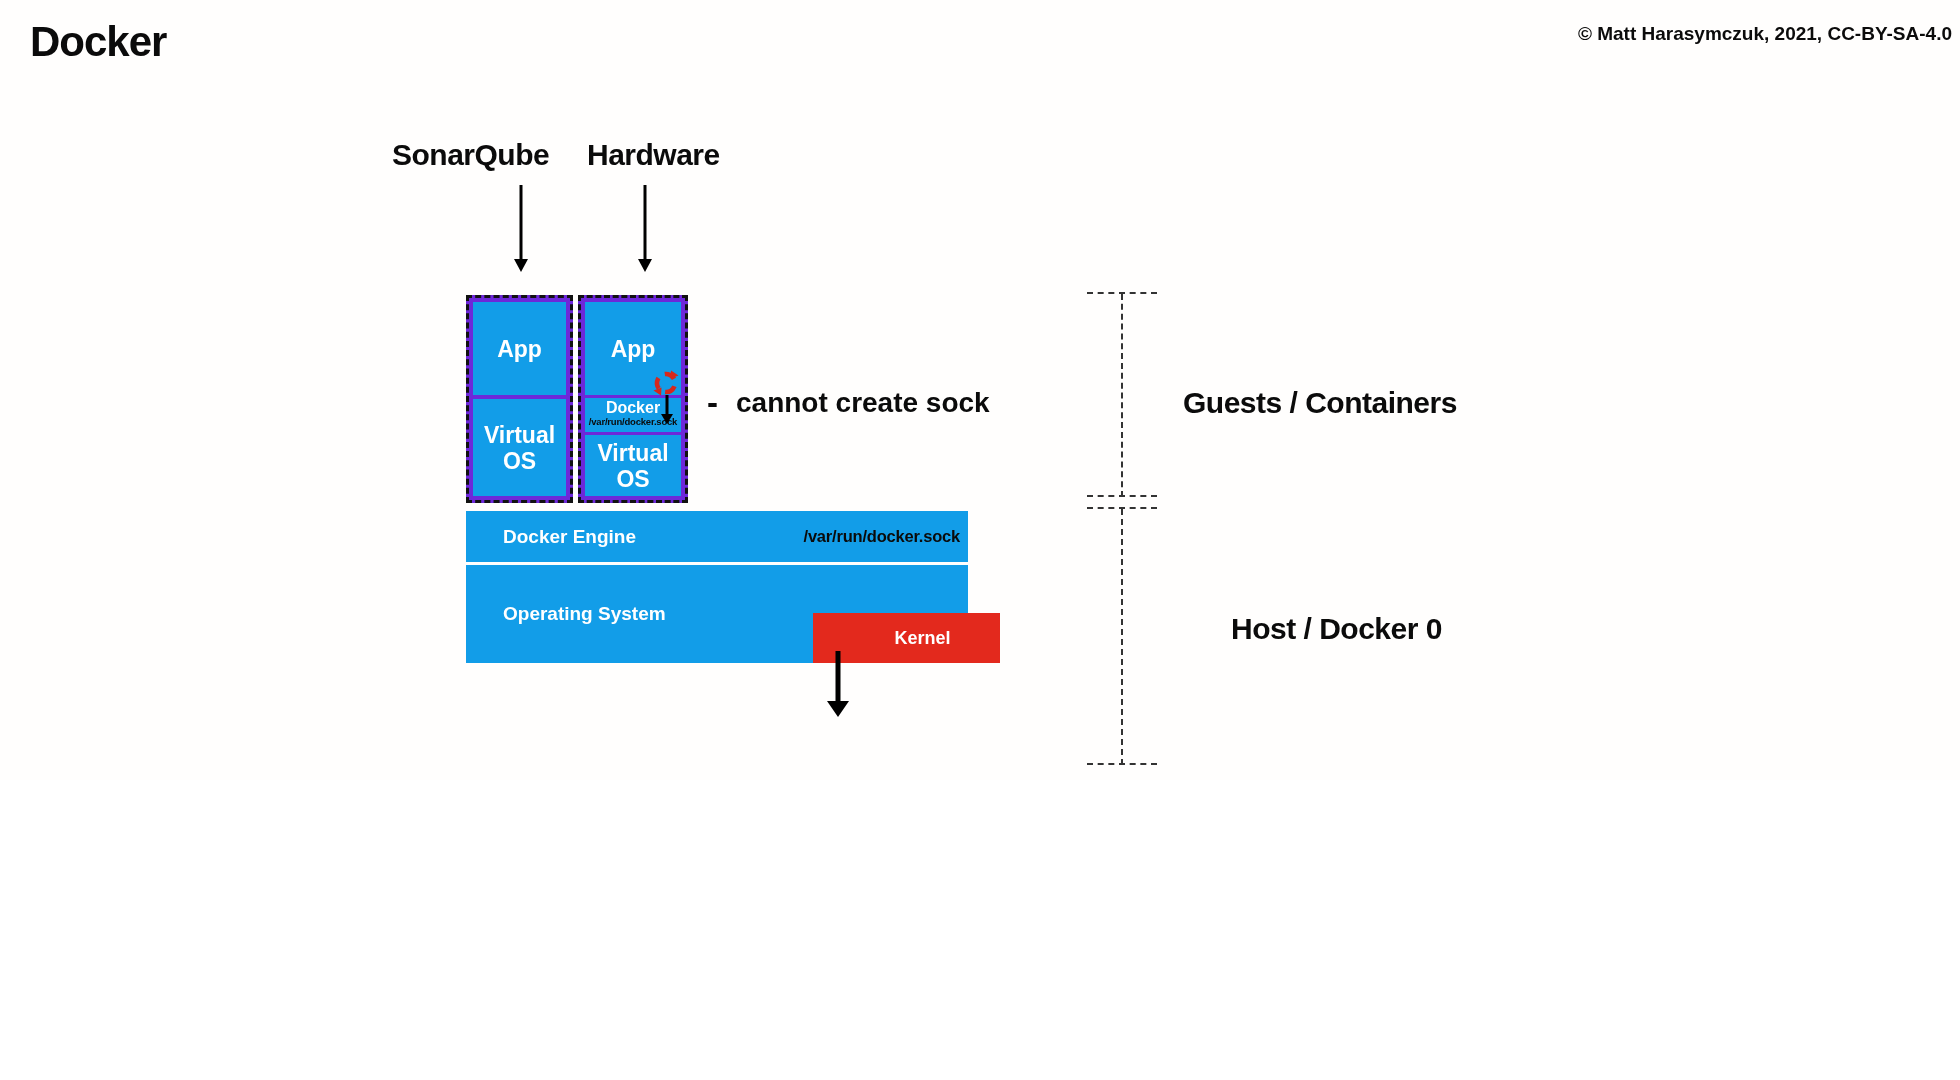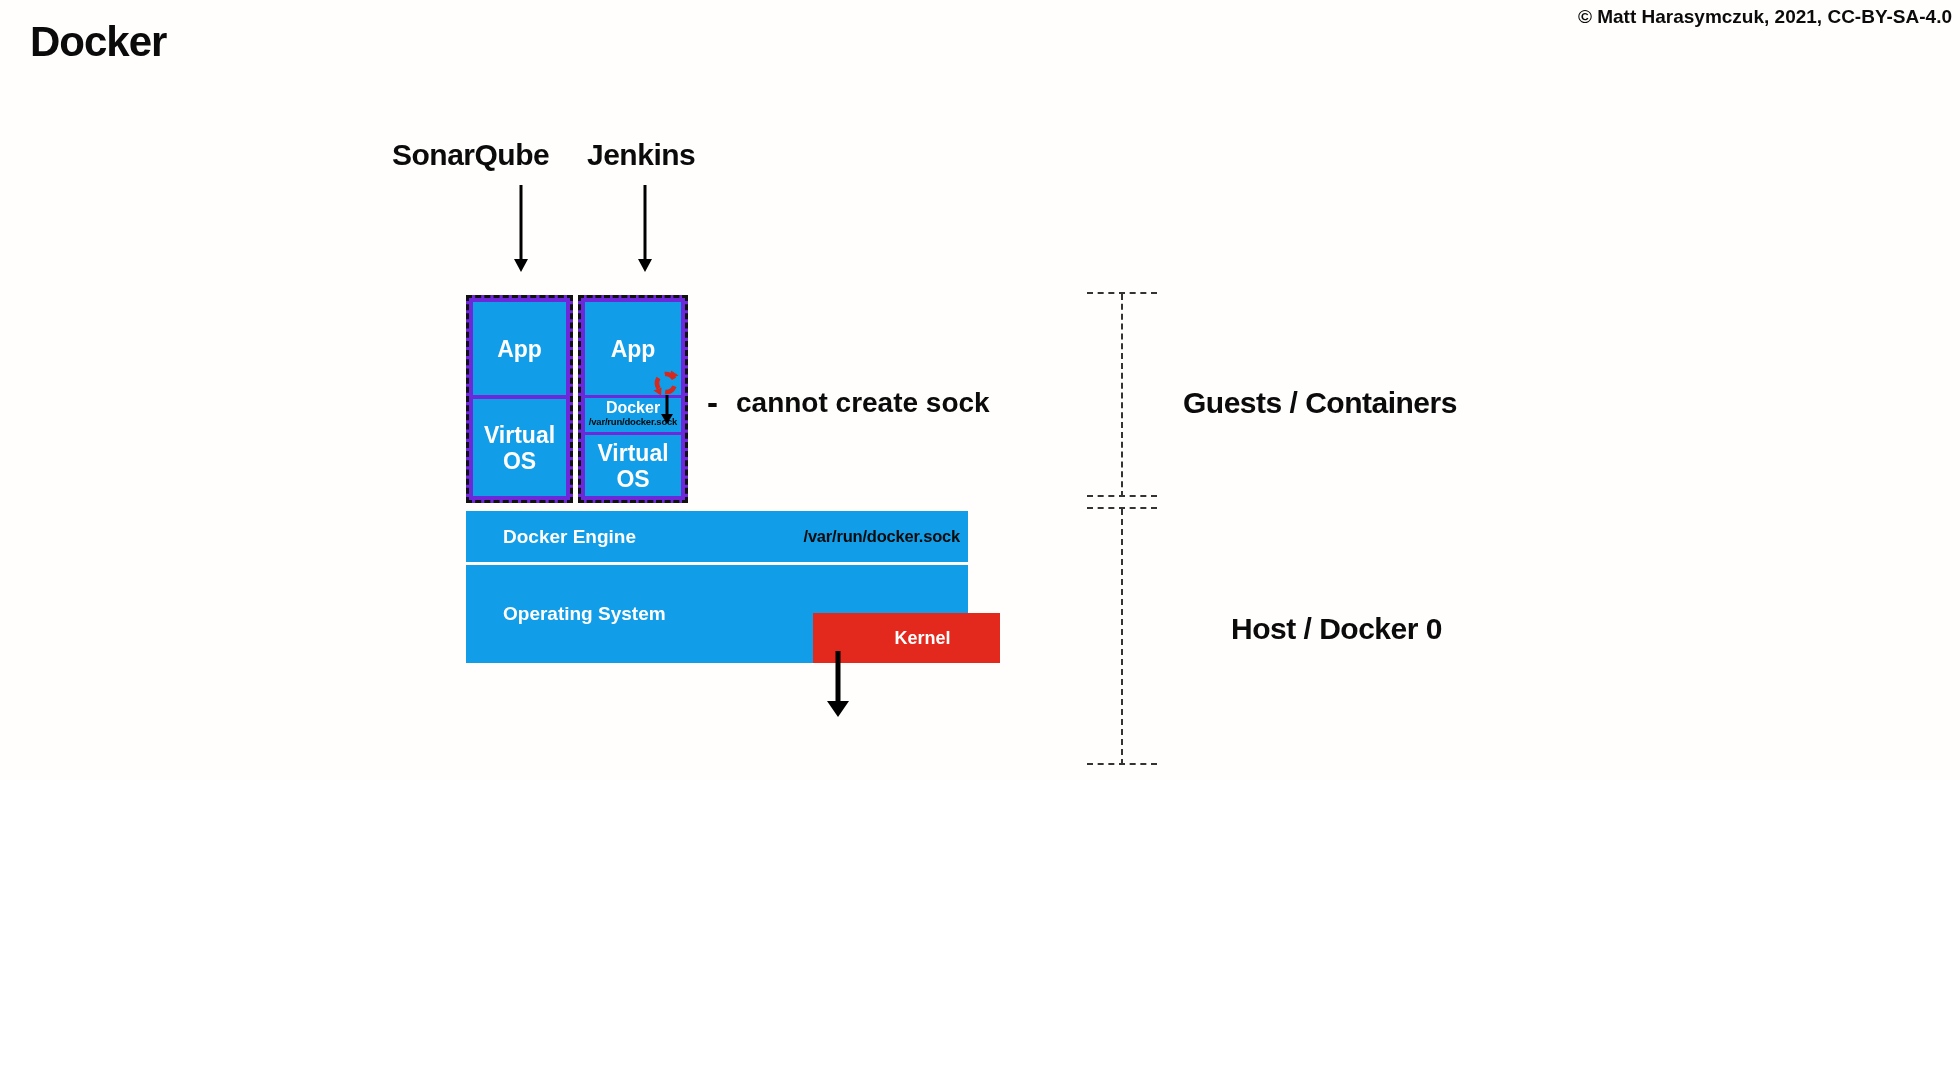--- a/index.html
+++ b/index.html
@@ -4,21 +4,21 @@
 <style>
   html,body{margin:0;padding:0;background:#fff;}
   #canvas{
     position:relative;width:1960px;height:780px;overflow:hidden;background:#fffefd;
     font-family:"Liberation Sans", sans-serif;color:#0b0b0b;
   }
   .abs{position:absolute;}
 
   
   .page-title{left:30px;top:18px;font-size:42px;font-weight:bold;letter-spacing:-1px;}
-  .copyright{right:8px;top:6px;font-size:19px;font-weight:bold;}
+  .copyright{right:8px;top:23px;font-size:19px;font-weight:bold;}
 
   .src-label{top:138px;font-size:30px;font-weight:bold;letter-spacing:-0.5px;}
   .src-sonarqube{left:392px;}
   .src-jenkins{left:587px;}
 
   
   .arrow-v{position:absolute;}
   .arrow-v .shaft{position:absolute;left:50%;top:0;transform:translateX(-50%);background:#000;}
   .arrow-v .head{position:absolute;left:50%;bottom:0;transform:translateX(-50%);width:0;height:0;border-style:solid;border-bottom:none;}
 
@@ -81,21 +81,21 @@
 </style>
 </head>
 <body>
 
 <div id="canvas">
 
   <div class="abs page-title">Docker</div>
   <div class="abs copyright">© Matt Harasymczuk, 2021, CC-BY-SA-4.0</div>
 
   <div class="abs src-label src-sonarqube">SonarQube</div>
-  <div class="abs src-label src-jenkins">Jenkins</div>
+  <div class="abs src-label src-jenkins">Hardware</div>
 
   <div class="arrow-v flow-arrow" style="left:514px;top:185px;">
     <i class="shaft"></i>
     <i class="head"></i>
   </div>
   <div class="arrow-v flow-arrow" style="left:638px;top:185px;">
     <i class="shaft"></i>
     <i class="head"></i>
   </div>
 

